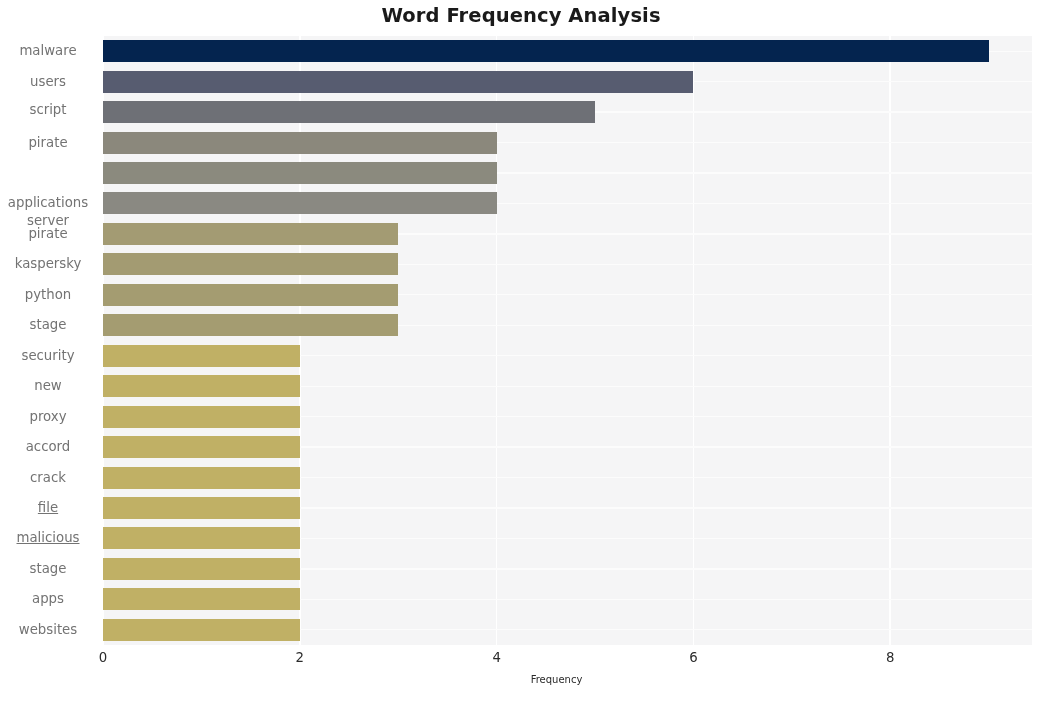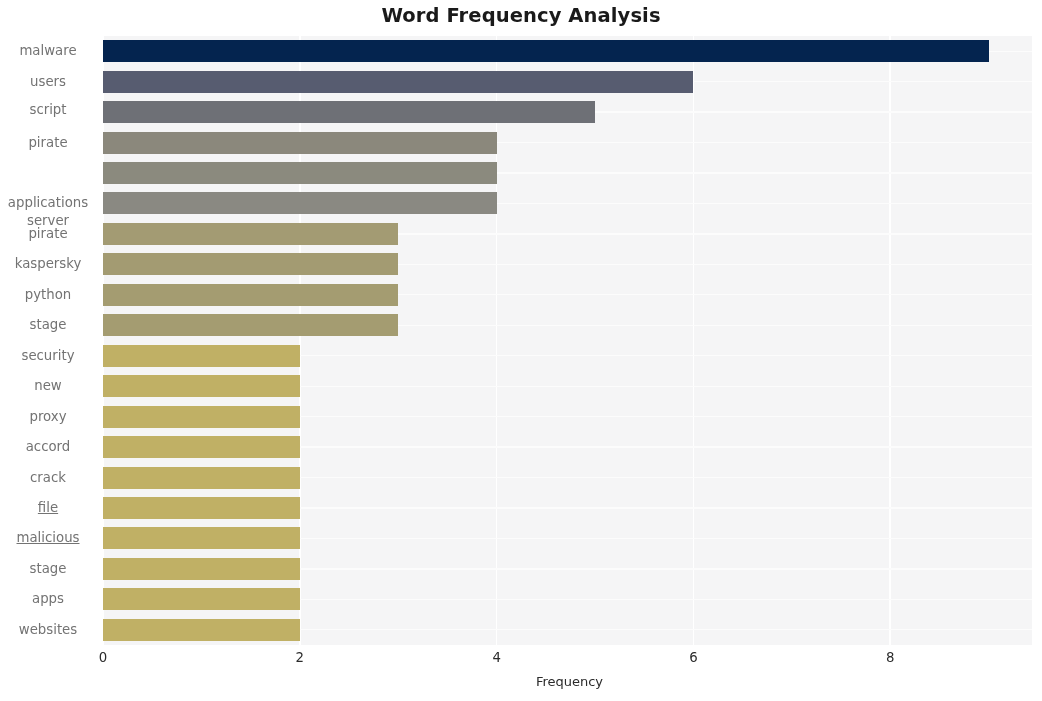--- a/index.html
+++ b/index.html
@@ -108,25 +108,25 @@
     top: 0;
     transform: translateX(-50%);
     font-size: 13.3px;
     color: #2b2b2b;
     white-space: nowrap;
   }
 
   
   .xlabel {
     position: absolute;
-    left: 105px;
+    left: 92px;
     top: 674px;
     width: 929px;
     text-align: center;
-    font-size: 13px;
+    font-size: 10px;
     color: #2b2b2b;
   }
 </style>
 </head>
 <body>
 
 <div class="figure">
 
   <div class="chart-title">Word Frequency Analysis</div>
 

